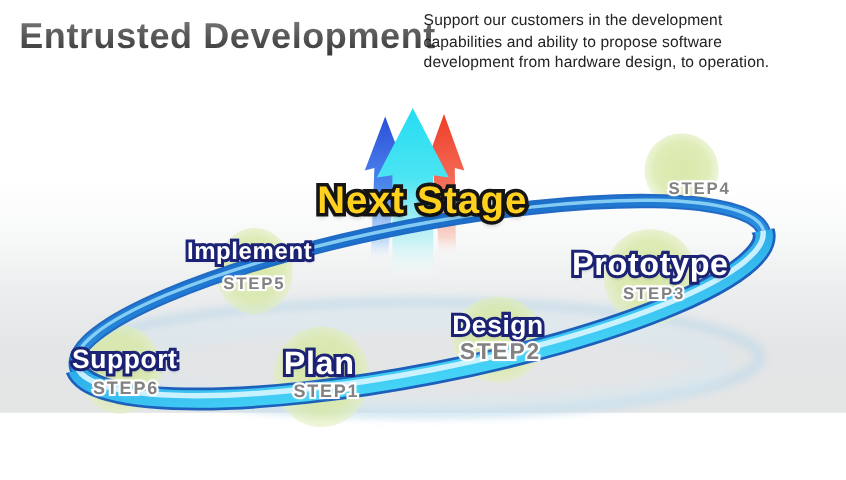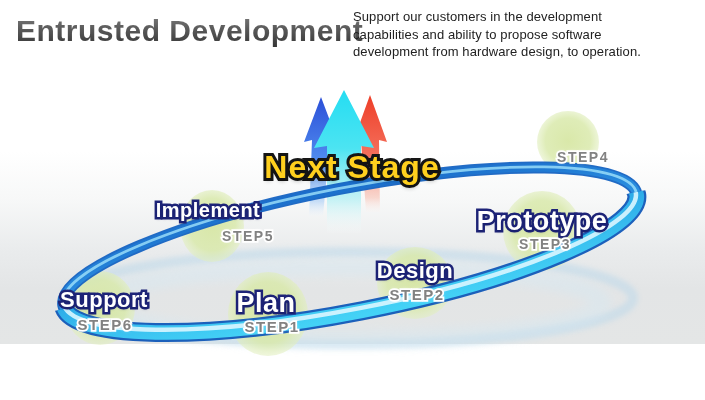--- a/index.html
+++ b/index.html
@@ -135,26 +135,26 @@
       </g>
     </g>
   </svg>
 
   <div class="lbl next-stage" style="left:352px; top:167px;">Next Stage</div>
 
   <div class="lbl step-name" style="left:266px; top:303px; font-size:27px;">Plan</div>
   <div class="lbl step-num" style="left:272px; top:326px; font-size:15px;">STEP1</div>
 
   <div class="lbl step-name" style="left:415px; top:271px; font-size:22px;">Design</div>
-  <div class="lbl step-num" style="left:417px; top:294px; font-size:15px;">STEP2</div>
+  <div class="lbl step-num" style="left:417px; top:294px; font-size:19px;">STEP2</div>
 
   <div class="lbl step-name" style="left:542px; top:221px; font-size:27px;">Prototype</div>
   <div class="lbl step-num" style="left:545px; top:244px; font-size:14px;">STEP3</div>
 
   <div class="lbl step-num" style="left:569px; top:157px; font-size:14px;padding-left:28px;">STEP4</div>
 
   <div class="lbl step-name" style="left:208px; top:210px; font-size:20px;">Implement</div>
-  <div class="lbl step-num" style="left:212px; top:236px; font-size:14px;margin-left:36px;">STEP5</div>
+  <div class="lbl step-num" style="left:212px; top:236px; font-size:14px;">STEP5</div>
 
   <div class="lbl step-name" style="left:104px; top:300px; font-size:22px;">Support</div>
   <div class="lbl step-num" style="left:105px; top:324px; font-size:15px;">STEP6</div>
 
 </div>
 
 </body></html>

